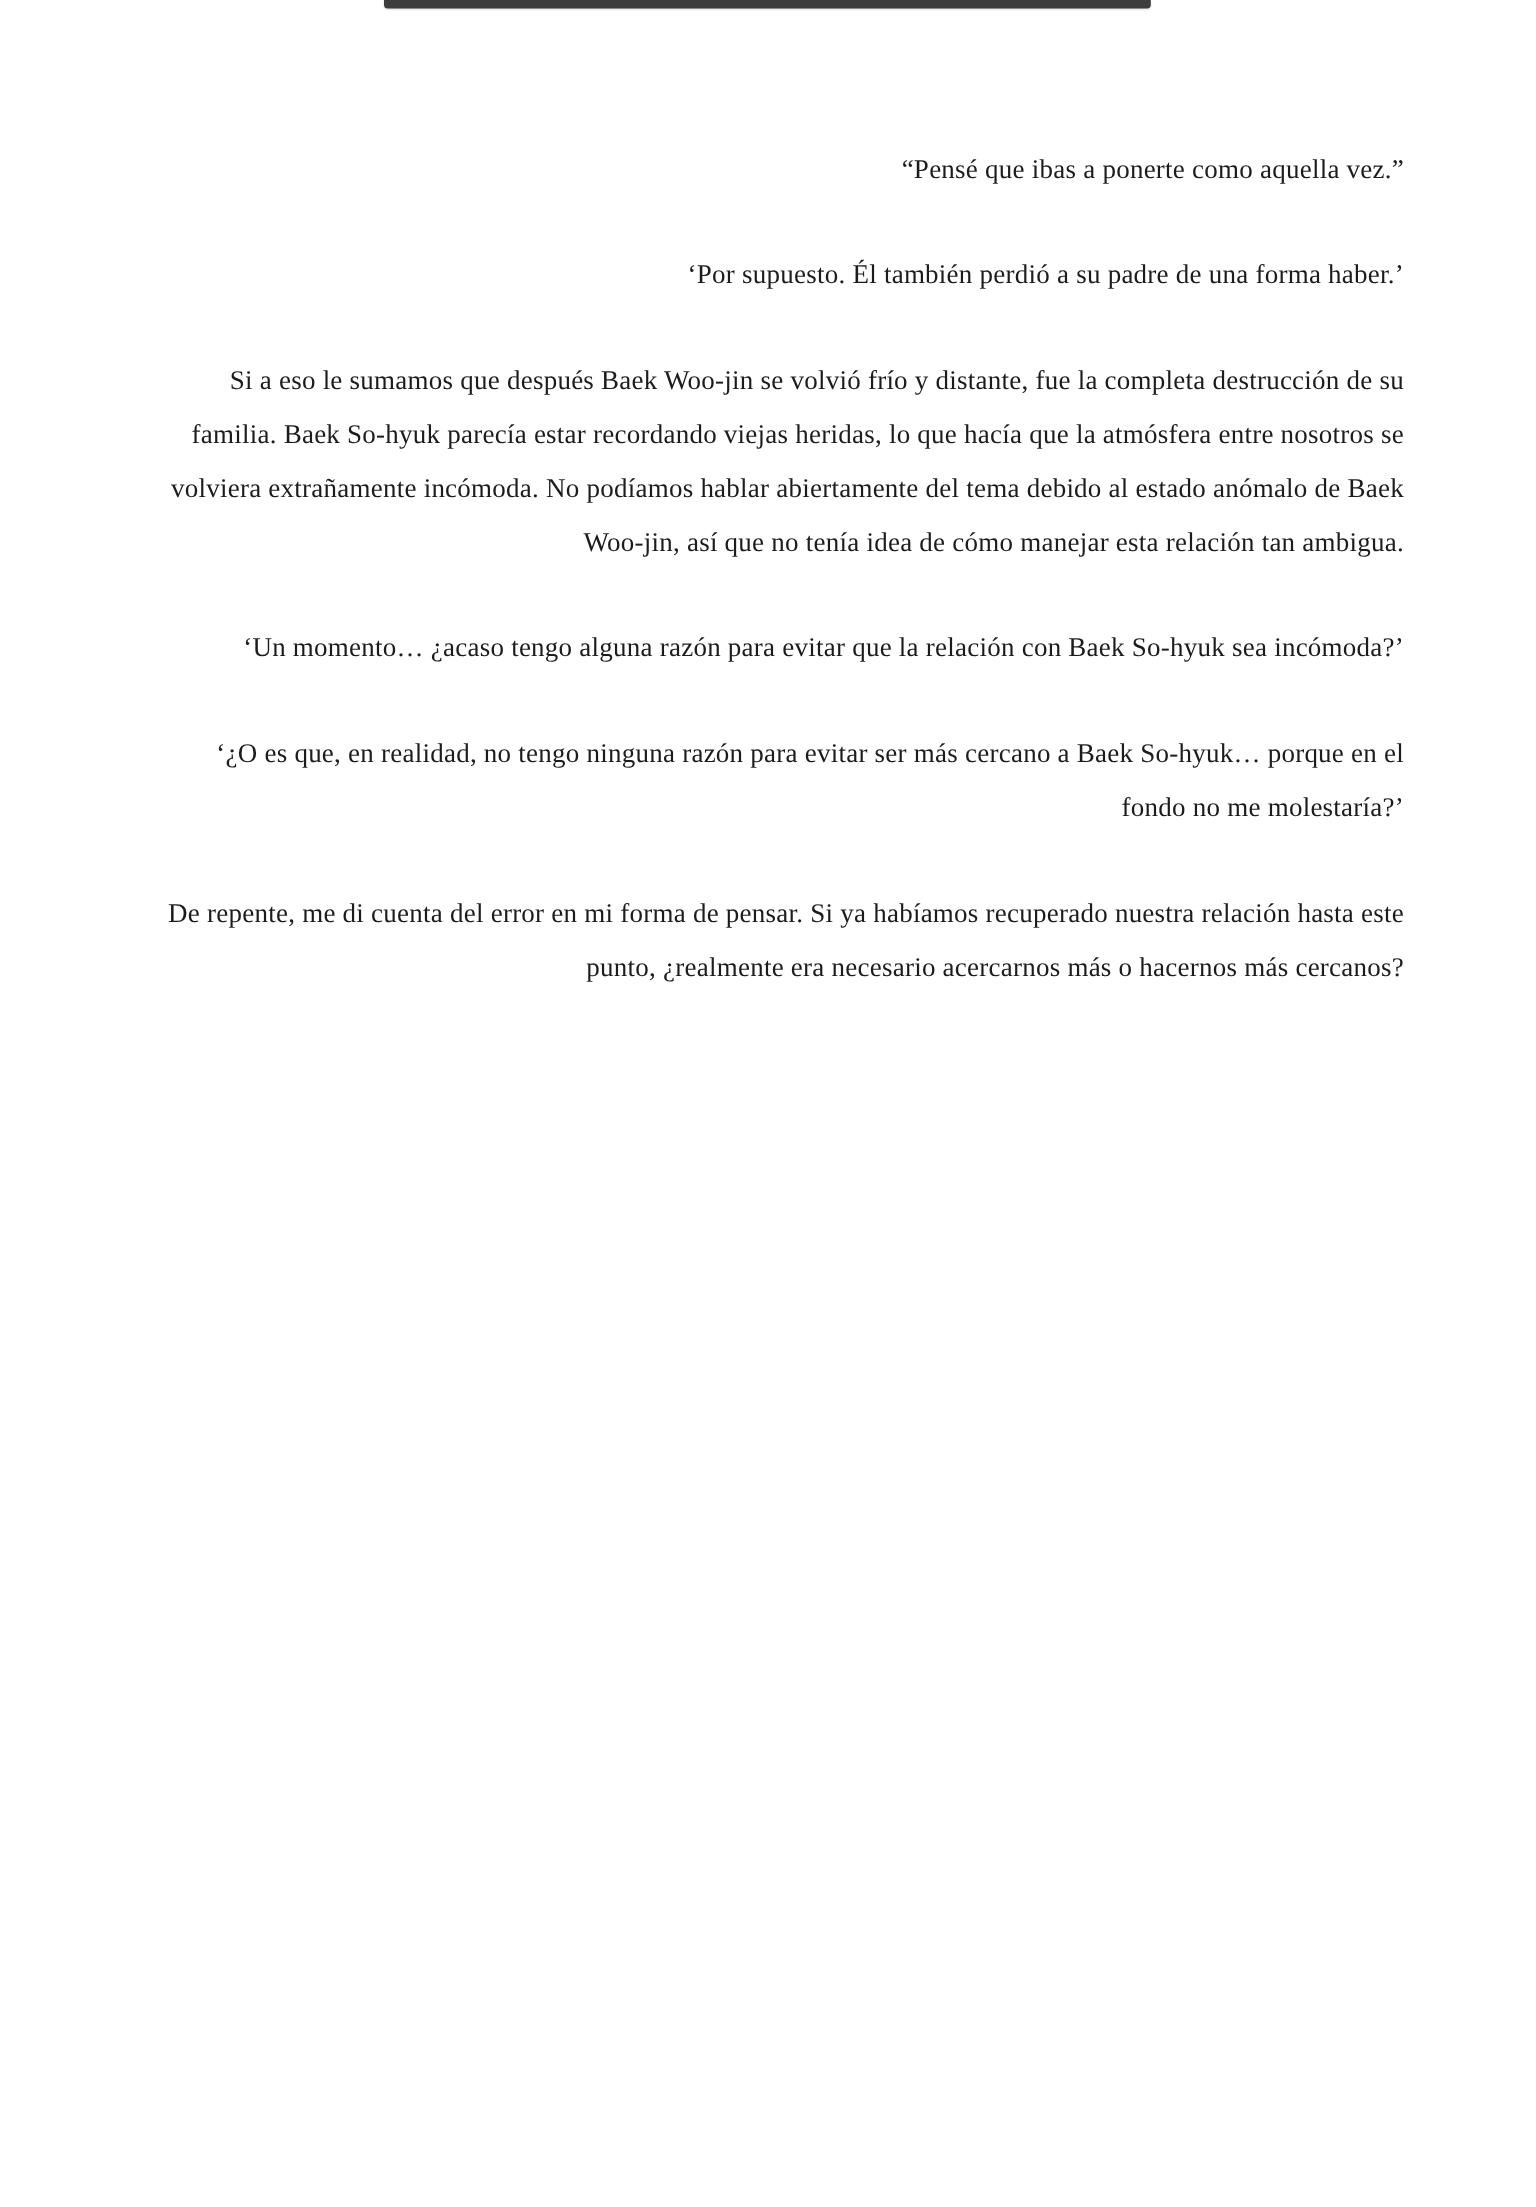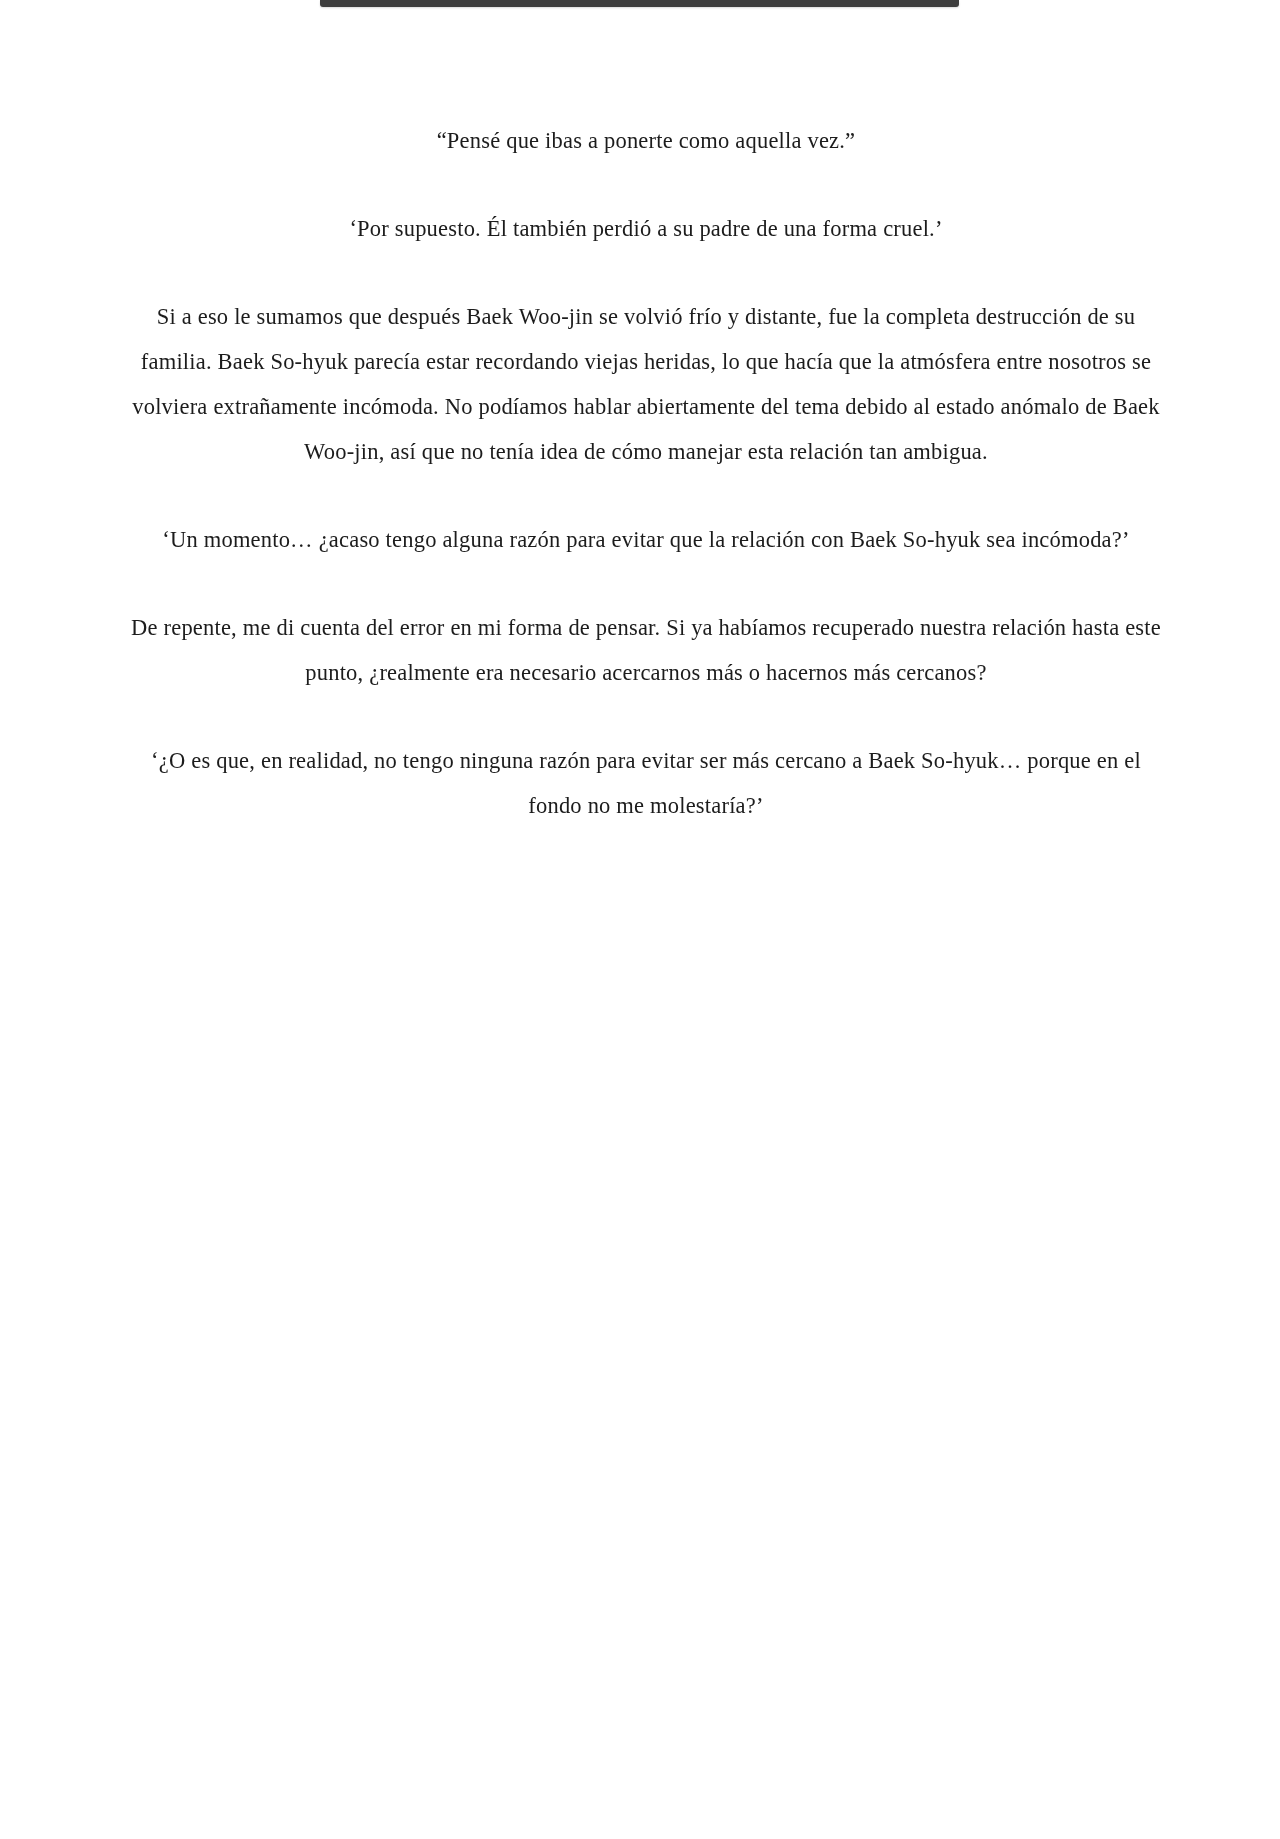--- a/index.html
+++ b/index.html
@@ -27,29 +27,29 @@
     box-sizing: border-box;
     padding: 118px 110px 0 122px;
     width: 1280px;
   }
   .article p {
     margin: 0 0 43px 0;
     max-width: 1050px;
     font-size: 22.5px;
     line-height: 45px;
     letter-spacing: 0.2px;
-    text-align: center;
+    text-align: right;
     font-weight: 400;
   }
 </style>
 </head>
 <body style="background: rgb(255, 255, 255); color: rgb(28, 28, 28);">
 
 <div class="top-remnant" style="background: rgb(61, 61, 61);"></div>
 
 <main class="article" id="article">
     <p>“Pensé que ibas a ponerte como aquella vez.”</p>
-    <p>‘Por supuesto. Él también perdió a su padre de una forma cruel.’</p>
+    <p>‘Por supuesto. Él también perdió a su padre de una forma haber.’</p>
     <p>Si a eso le sumamos que después Baek Woo-jin se volvió frío y distante, fue la completa destrucción de su familia. Baek So-hyuk parecía estar recordando viejas heridas, lo que hacía que la atmósfera entre nosotros se volviera extrañamente incómoda. No podíamos hablar abiertamente del tema debido al estado anómalo de Baek Woo-jin, así que no tenía idea de cómo manejar esta relación tan ambigua.</p>
     <p>‘Un momento… ¿acaso tengo alguna razón para evitar que la relación con Baek So-hyuk sea incómoda?’</p>
+    <p>‘¿O es que, en realidad, no tengo ninguna razón para evitar ser más cercano a Baek So-hyuk… porque en el fondo no me molestaría?’</p>
     <p>De repente, me di cuenta del error en mi forma de pensar. Si ya habíamos recuperado nuestra relación hasta este punto, ¿realmente era necesario acercarnos más o hacernos más cercanos?</p>
-    <p>‘¿O es que, en realidad, no tengo ninguna razón para evitar ser más cercano a Baek So-hyuk… porque en el fondo no me molestaría?’</p>
   </main>
 
 </body></html>

